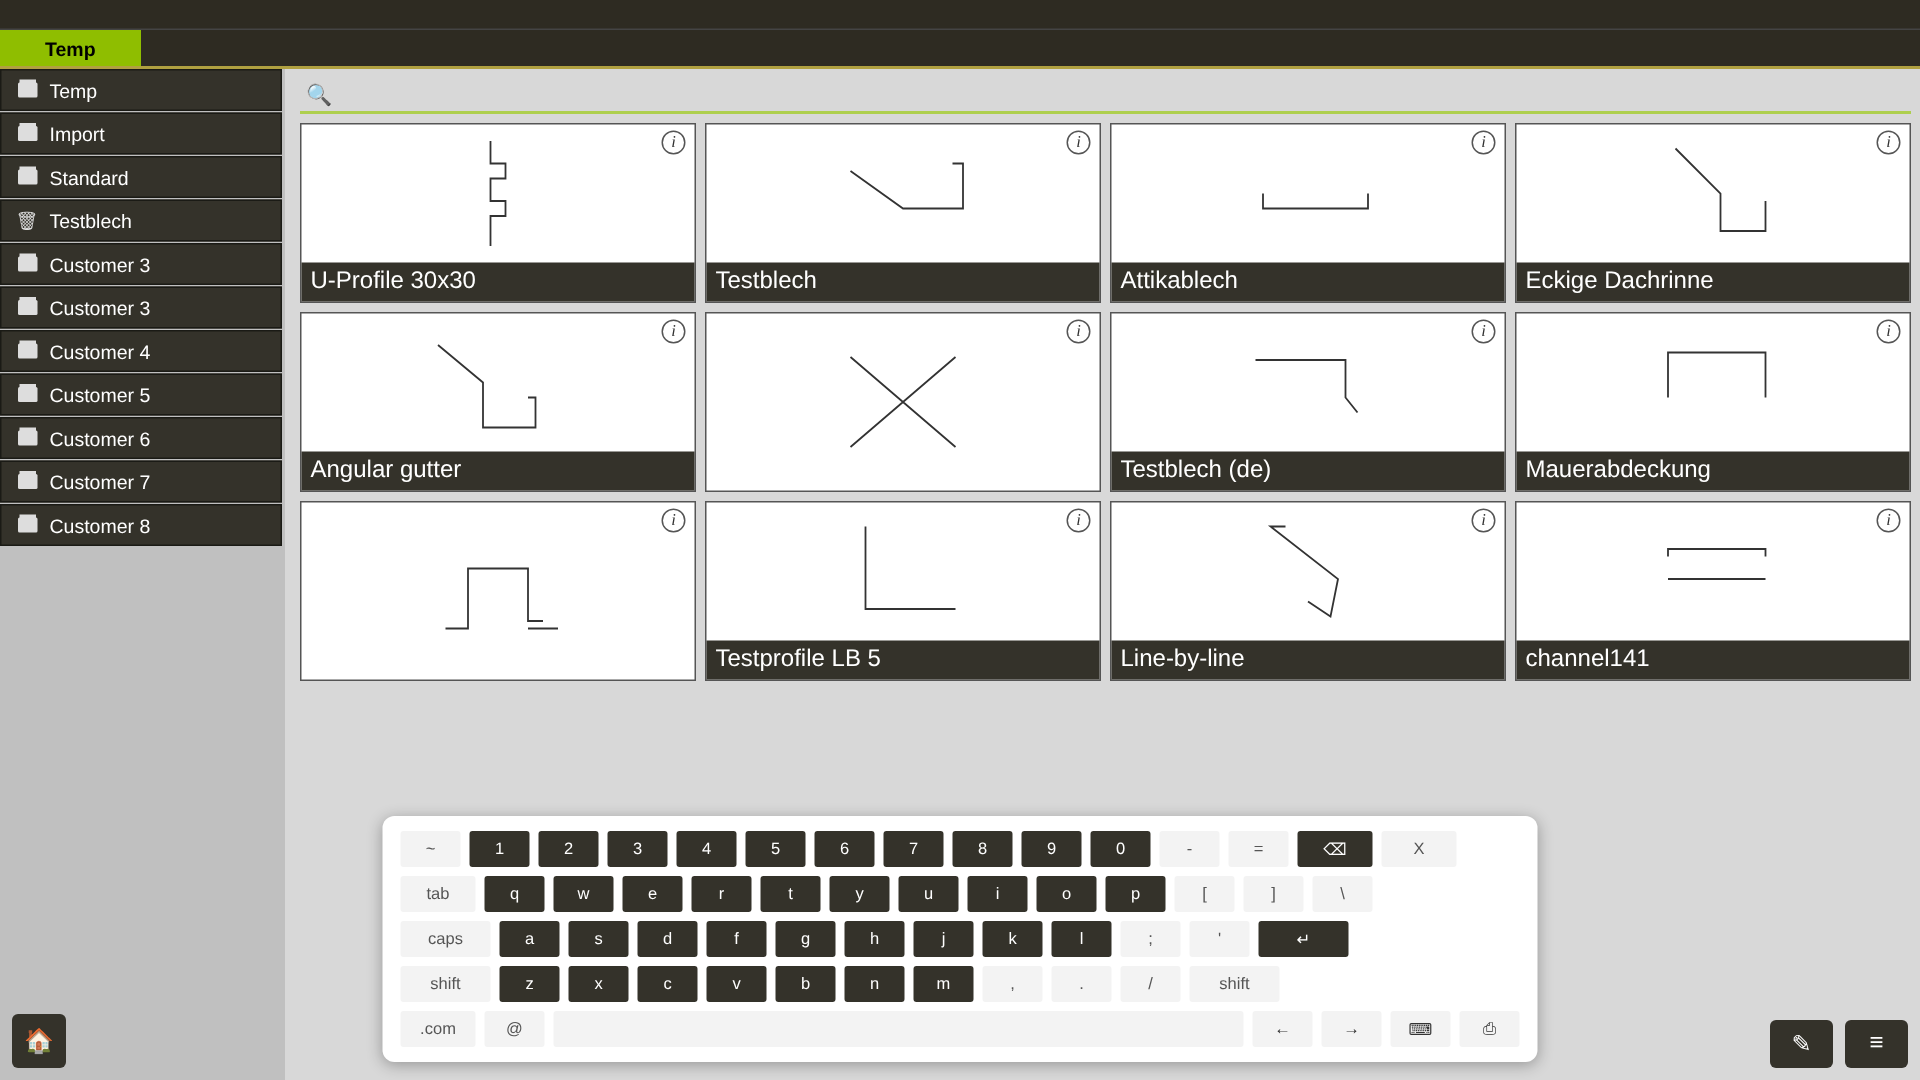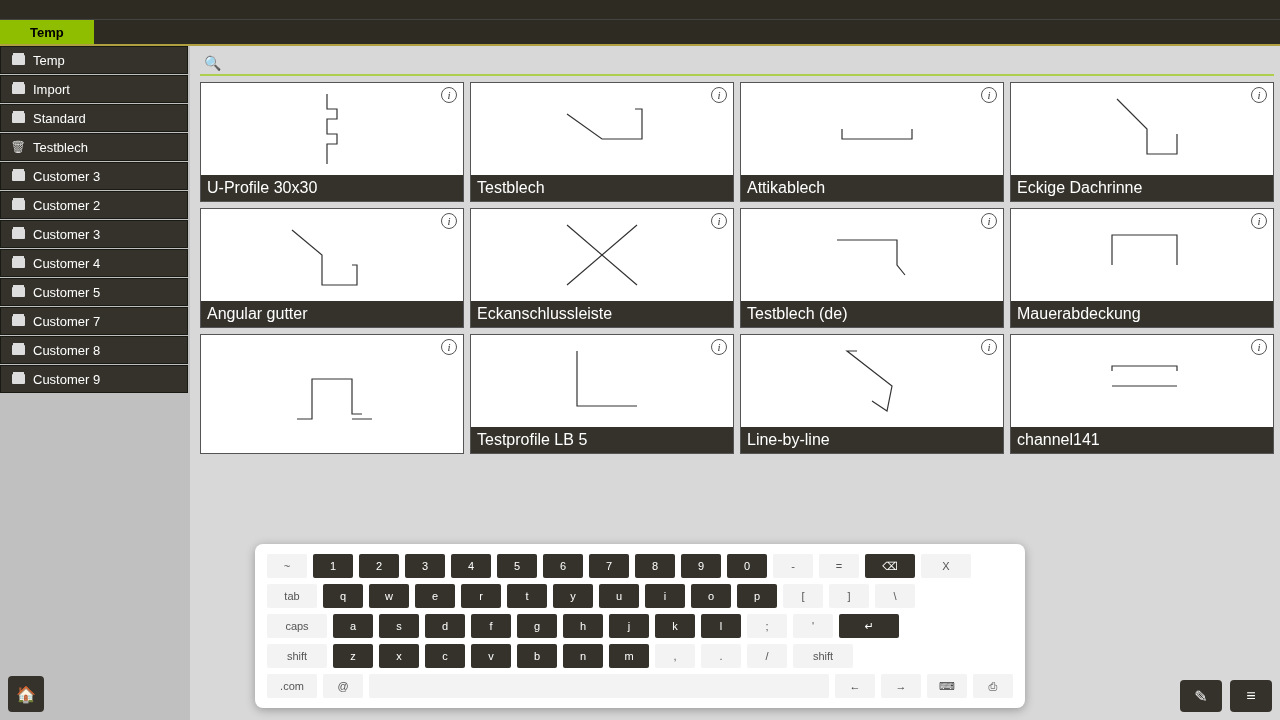--- a/index.html
+++ b/index.html
@@ -65,45 +65,41 @@
       <div class="sidebar-item">
         <span class="icon trash-icon"></span>
         <span>Testblech</span>
       </div>
       <div class="sidebar-item">
         <span class="icon folder-icon"></span>
         <span>Customer 3</span>
       </div>
       <div class="sidebar-item">
         <span class="icon folder-icon"></span>
-        <span>Customer 2</span>
-      </div>
-      <div class="sidebar-item">
-        <span class="icon folder-icon"></span>
         <span>Customer 3</span>
       </div>
       <div class="sidebar-item">
         <span class="icon folder-icon"></span>
         <span>Customer 4</span>
       </div>
       <div class="sidebar-item">
         <span class="icon folder-icon"></span>
         <span>Customer 5</span>
       </div>
       <div class="sidebar-item">
         <span class="icon folder-icon"></span>
+        <span>Customer 6</span>
+      </div>
+      <div class="sidebar-item">
+        <span class="icon folder-icon"></span>
         <span>Customer 7</span>
       </div>
       <div class="sidebar-item">
         <span class="icon folder-icon"></span>
         <span>Customer 8</span>
-      </div>
-      <div class="sidebar-item">
-        <span class="icon folder-icon"></span>
-        <span>Customer 9</span>
       </div>
     </div>
   <div class="content">
     <div class="searchbar">
       <span class="sicon">🔍</span>
       <input type="text" style="flex: 1 1 0%; border: none; outline: none; background: transparent; font-size: 13px;" placeholder="">
     </div>
     <div class="grid" id="grid">
         <div class="card">
           <div class="info">i</div>
@@ -150,21 +146,20 @@
           </div>
           <div class="label">Angular gutter</div>
         </div>
         <div class="card">
           <div class="info">i</div>
           <div class="preview">
             <svg class="shape" viewBox="0 0 110 90" width="140" height="90">
               <path d="M20 15 L90 75 M90 15 L20 75"></path>
             </svg>
           </div>
-          <div class="label">Eckanschlussleiste</div>
         </div>
         <div class="card">
           <div class="info">i</div>
           <div class="preview">
             <svg class="shape" viewBox="0 0 110 90" width="140" height="90">
               <path d="M20 30 L80 30 L80 55 L88 65"></path>
             </svg>
           </div>
           <div class="label">Testblech (de)</div>
         </div>

